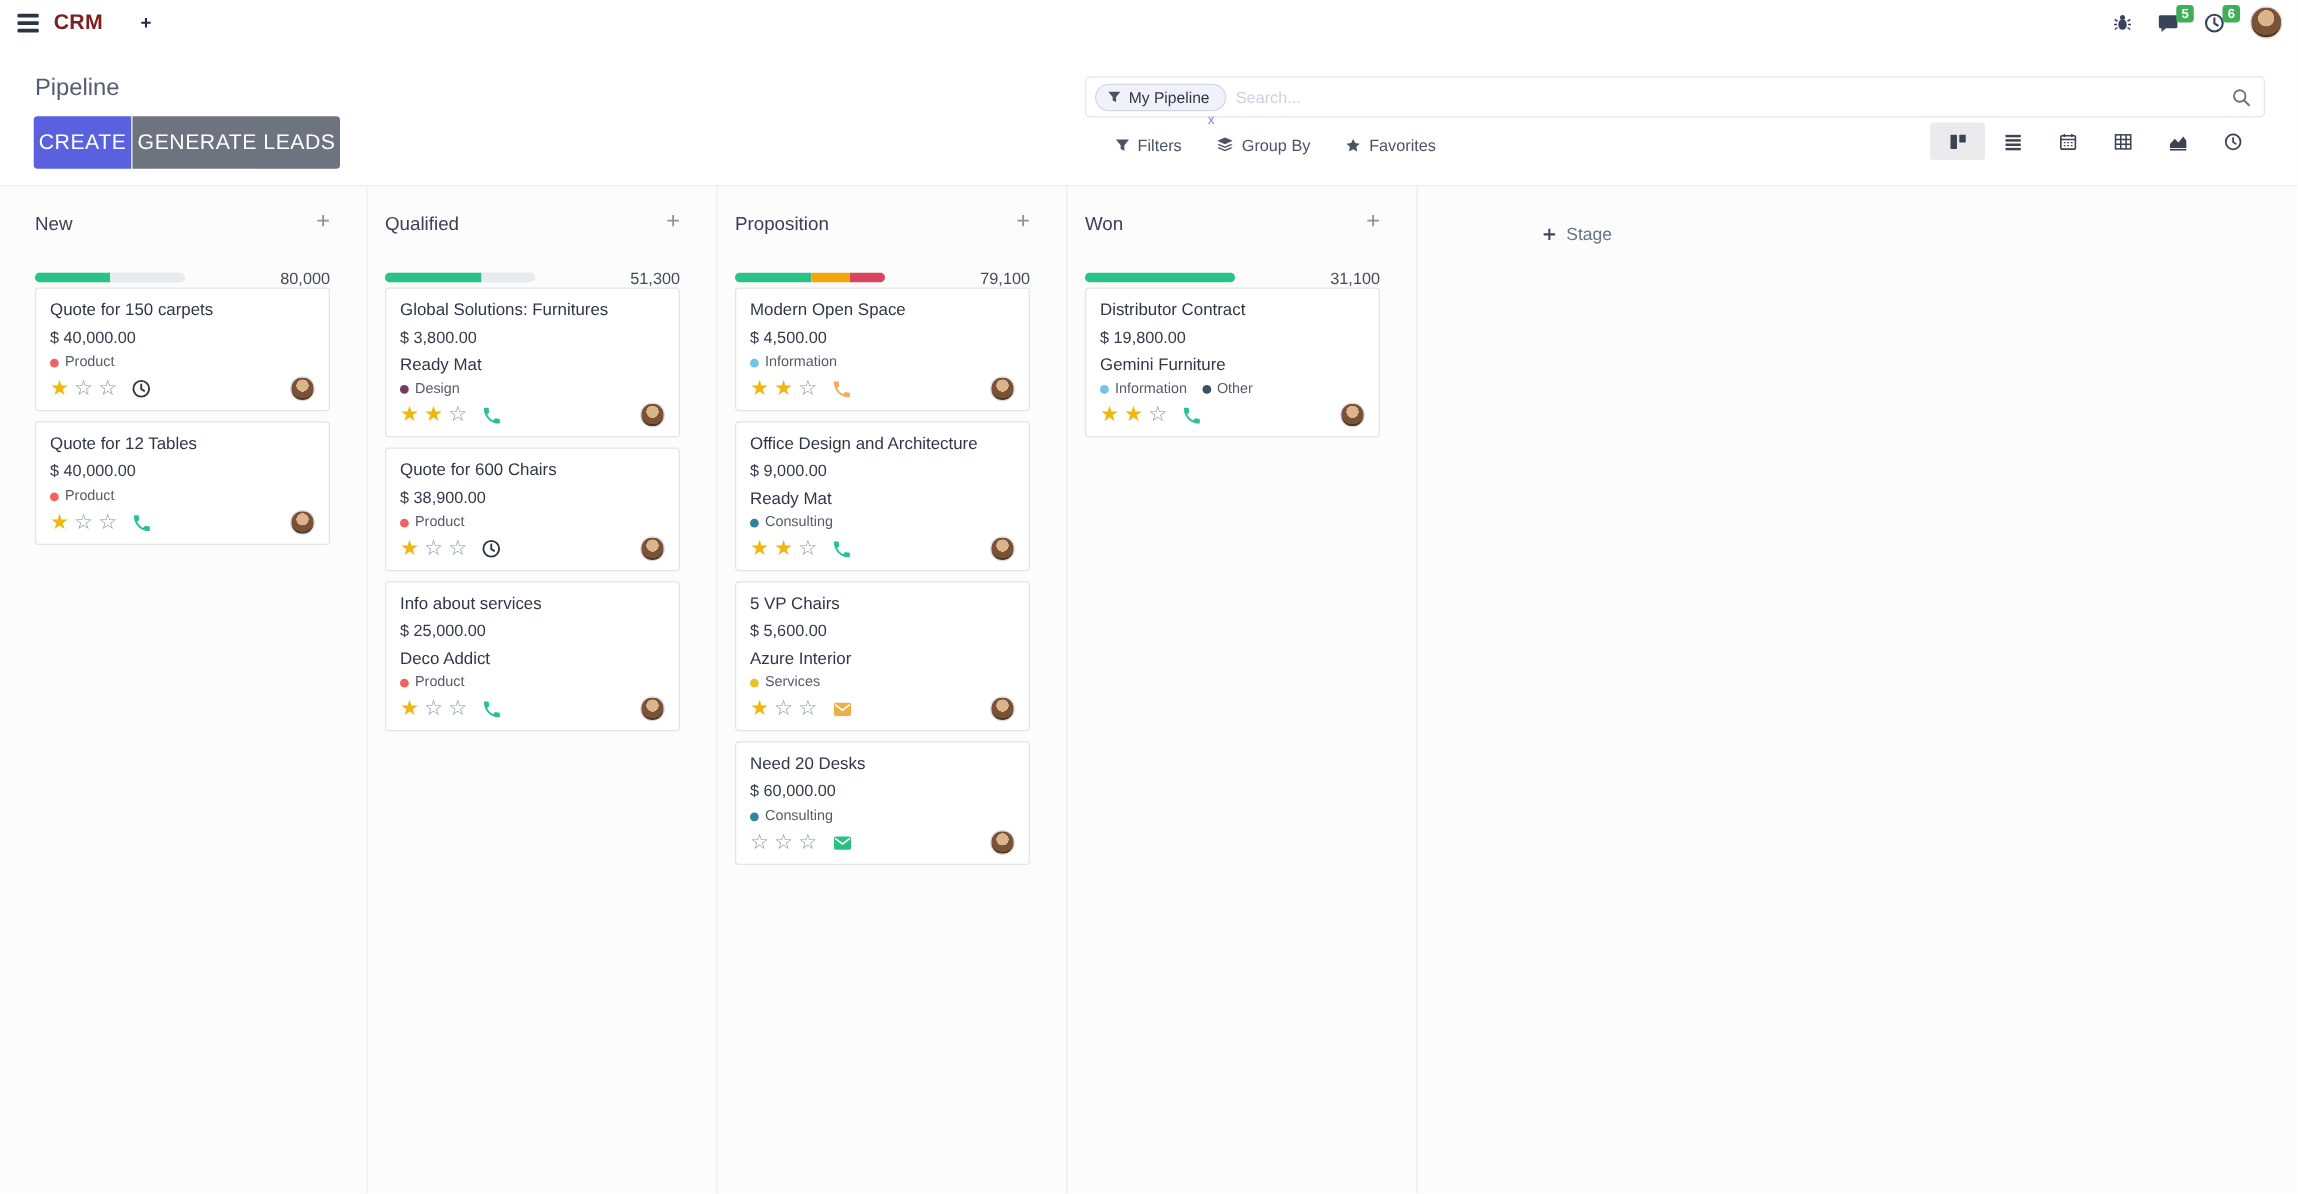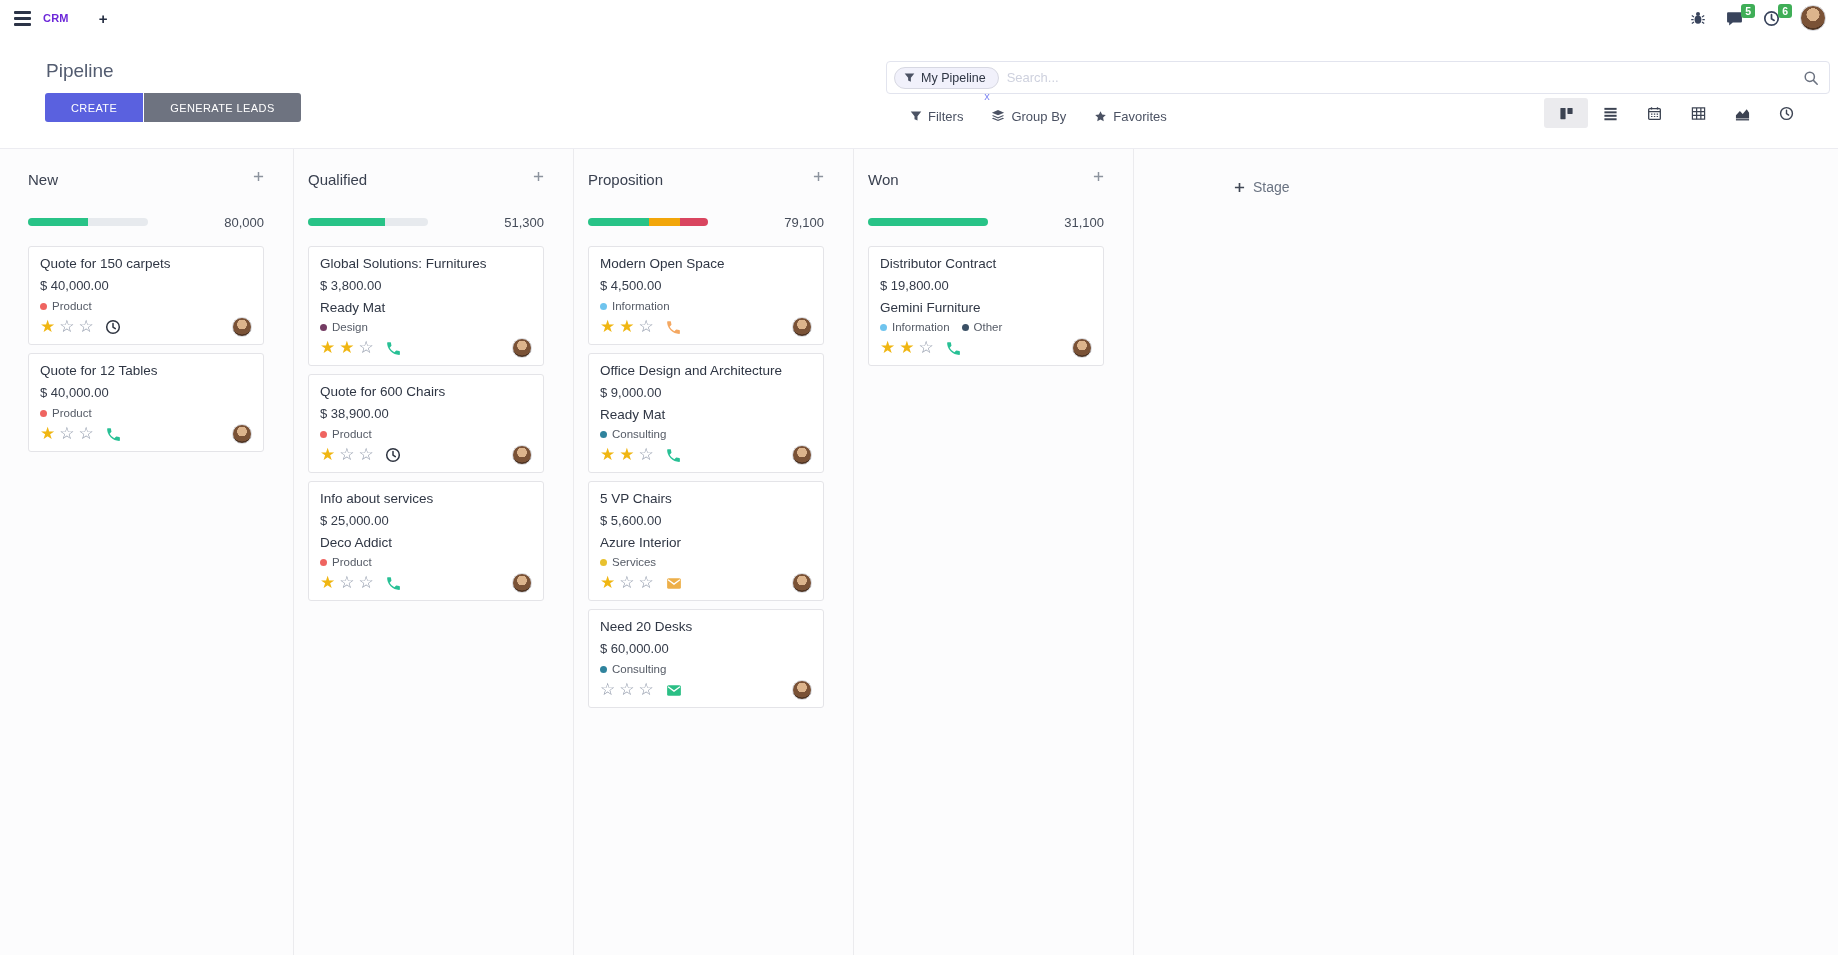--- a/index.html
+++ b/index.html
@@ -3,34 +3,34 @@
 <meta charset="utf-8">
 <style>
   * { box-sizing: border-box; margin: 0; padding: 0; }
   html,body { width:1838px; height:955px; overflow:hidden; }
   body { font-family:"Liberation Sans", sans-serif; background:#fff; color:#32394a; }
 
   
   .navbar { height:36px; display:flex; align-items:center; padding:0 12px; background:#fff; }
   .hamburger { display:inline-flex; flex-direction:column; gap:3px; margin:0 12px 0 2px; cursor:pointer; }
   .hamburger i { width:17px; height:3px; background:#2c3447; border-radius:1px; }
-  .app-name { font-size:11px; font-weight:700; color:#6d28d9; cursor:pointer; letter-spacing:.2px; }
+  .app-name { font-size:17px; font-weight:700; color:#7f1d1d; cursor:pointer; letter-spacing:.2px; }
   .nav-plus { color:#232c41; font-weight:700; font-size:15px; margin-left:30px; cursor:pointer; }
   .nav-right { margin-left:auto; display:flex; align-items:center; gap:20px; }
   .nav-icon { position:relative; color:#39445c; display:inline-flex; cursor:pointer; }
   .badge { position:absolute; top:-6px; right:-12px; background:#3fae57; color:#fff; font-size:10.5px; line-height:1; padding:2px 4px; border-radius:3px; font-weight:700; }
   .nav-avatar { width:26px; height:26px; border-radius:50%; cursor:pointer;
     background:radial-gradient(circle at 50% 36%, #dcb48c 33%, #7a5236 34% 68%, #4e3423 69%);
     border:1px solid #d8dadf; }
 
   
-  .control-panel { position:relative; height:112px; background:#fff;margin-left:18px; }
+  .control-panel { position:relative; height:112px; background:#fff; }
   .page-title { position:absolute; left:28px; top:24px; font-size:19px; font-weight:400; color:#535c70; }
   .btn-group { position:absolute; left:27px; top:57px; display:flex; }
-  .btn { border:none; height:29px; padding:0 26px; font-size:11px; font-weight:500; letter-spacing:.4px; color:#fff; cursor:pointer; font-family:inherit; }
+  .btn { border:none; height:42px; padding:0 4px; font-size:17px; font-weight:500; letter-spacing:.4px; color:#fff; cursor:pointer; font-family:inherit; }
   .btn-primary { background:#5a61df; border-radius:3px 0 0 3px; }
   .btn-secondary { background:#6e7380; border-radius:0 3px 3px 0; margin-left:1px; }
 
   .searchbox { position:absolute; left:868px; top:25px; width:944px; height:33px; background:#fff;
     border:1px solid #e2e4ee; border-radius:4px; display:flex; align-items:center; padding:0 10px 0 7px; }
   .facet { position:relative; display:inline-flex; align-items:center; gap:6px; background:#f1f1fb;
     border:1px solid #d7d8e2; border-radius:11px; padding:3px 12px 3px 9px; font-size:12.5px; color:#2f3644; cursor:pointer; }
   .facet .funnel { color:#4b5263; display:inline-flex; }
   .facet-x { position:absolute; right:8px; bottom:-14px; color:#7f88f2; font-size:11px; cursor:pointer; }
   .search-input { flex:1; border:none; outline:none; font-size:13px; color:#32394a; margin-left:8px; font-family:inherit; background:transparent; }
@@ -48,21 +48,21 @@
   
   .content { position:relative; height:807px; background:#fcfcfd; border-top:1px solid #ececf1; display:flex; padding-left:14px; }
   .kanban-column { width:280px; flex:0 0 280px; border-right:1px solid #ebebee; padding:22px 29px 0 14px; }
   .col-header { display:flex; align-items:flex-start; justify-content:space-between; height:19px; }
   .col-title { font-size:15px; font-weight:500; color:#3a4150; }
   .col-add { color:#8c939e; display:inline-flex; cursor:pointer; }
   .col-progress-row { display:flex; align-items:center; justify-content:space-between; margin-top:24px; height:16px; }
   .progressbar { width:120px; height:8px; border-radius:5px; background:#e7eaee; overflow:hidden; display:flex; cursor:pointer; }
   .progressbar i { display:block; height:100%; }
   .col-total { font-size:13px; color:#454c59; }
-  .col-cards { margin-top:16px; }
+  .col-cards { }
 
   .kanban-card { background:#fff; border:1px solid #e4e4e8; border-radius:3px; margin-bottom:8px; padding:9px 11px 6px; cursor:pointer; }
   .card-title { font-size:13.5px; color:#2f3644; font-weight:500; margin-bottom:7px; }
   .card-amount { font-size:13px; color:#343b49; margin-bottom:7px; }
   .card-partner { font-size:13.5px; color:#2f3644; font-weight:500; margin-bottom:6px; }
   .card-tags { display:flex; gap:12px; margin-bottom:4px; flex-wrap:wrap; }
   .tag { display:inline-flex; align-items:center; gap:5px; font-size:11.5px; color:#555b66; }
   .tag .dot { width:7px; height:7px; border-radius:50%; display:inline-block; }
   .card-bottom { display:flex; align-items:center; margin-top:3px; height:22px; }
   .star { font-size:17px; line-height:1; margin-right:4px; cursor:pointer; }

